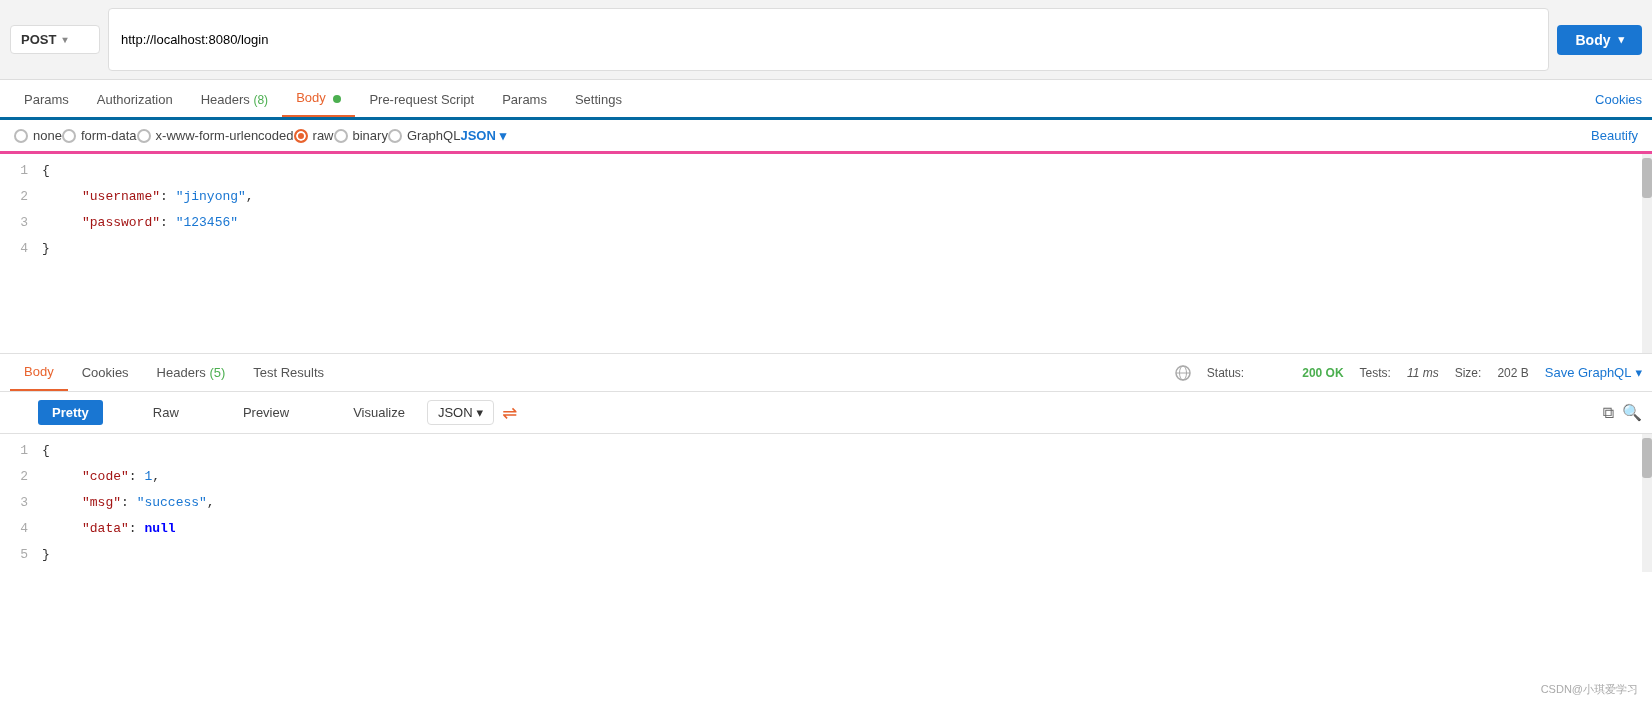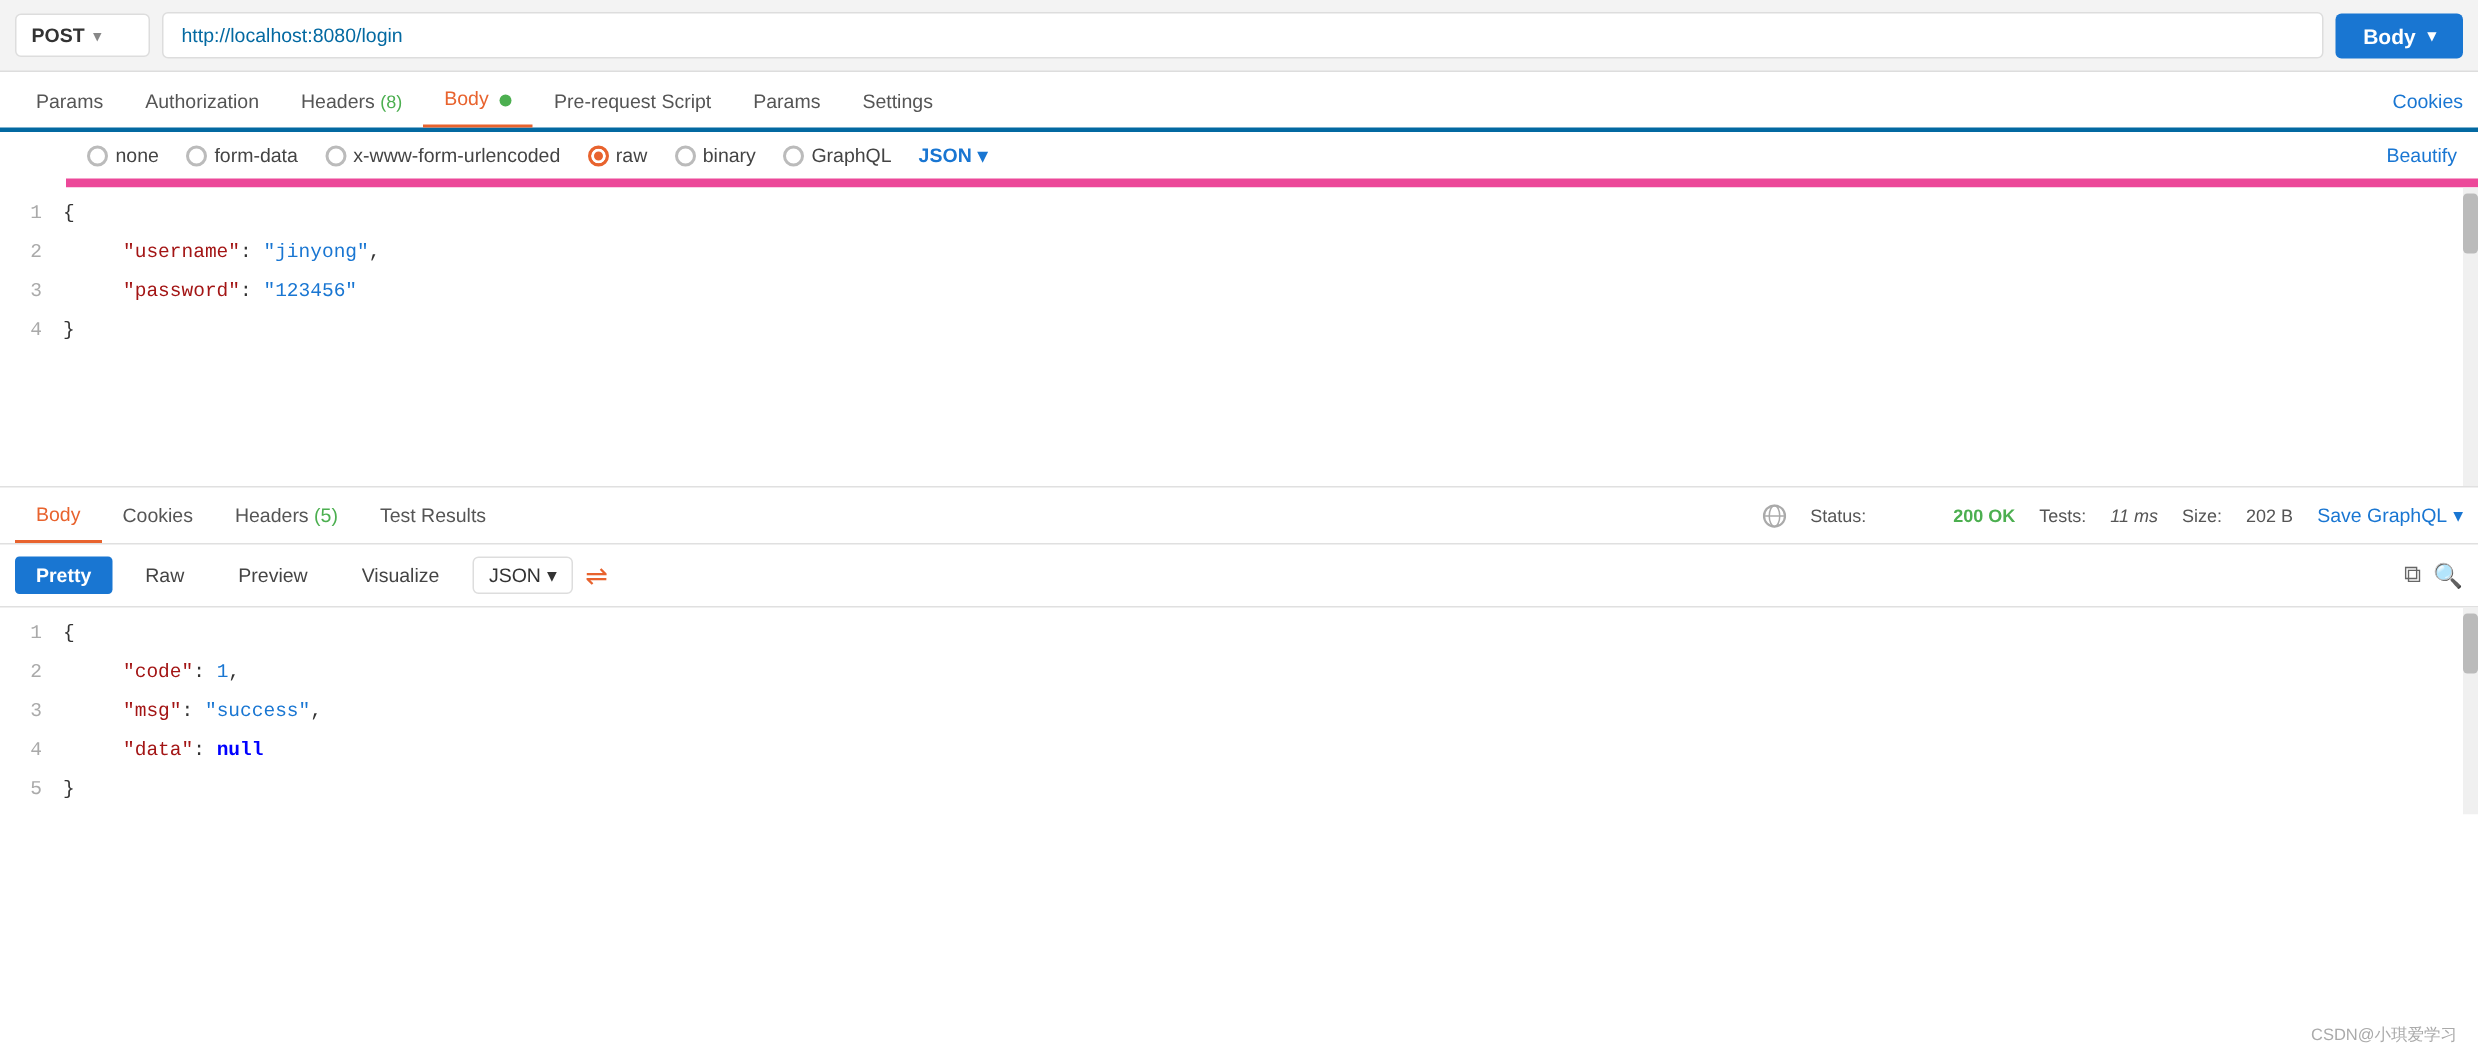--- a/index.html
+++ b/index.html
@@ -34,23 +34,23 @@
       min-width: 90px;
     }
     .method-select .chevron {
       color: #888;
       font-size: 10px;
     }
     .url-bar {
       flex: 1;
       border: 1px solid #ddd;
       border-radius: 4px;
-      padding: 7px 12px;
-      font-size: 13px;
-      color: #0369a1;
+      padding: 23px 12px;
+      font-size: 13px;
+      color: #000000;
       background: #fff;
       outline: none;
     }
     .send-btn {
       display: flex;
       align-items: center;
       background: #1976d2;
       color: #fff;
       border: none;
       border-radius: 4px;
@@ -103,24 +103,22 @@
       cursor: pointer;
       font-size: 13px;
       padding: 10px 0;
     }
 
     
     .body-type-row {
       display: flex;
       align-items: center;
       padding: 8px 14px;
-      gap: 18px;
-      border-bottom: 6px solid #ec4899;
-      background: #fff;
-      margin-left: 44px;
+      border-bottom: 3px solid #ec4899;
+      background: #fff;
     }
     .body-type-row .radio-item {
       display: flex;
       align-items: center;
       gap: 5px;
       cursor: pointer;
       font-size: 13px;
       color: #444;
     }
     .radio-circle {
@@ -262,20 +260,21 @@
       padding: 8px 10px;
       gap: 8px;
       border-bottom: 1px solid #e0e0e0;
     }
     .format-tab {
       padding: 5px 14px;
       border-radius: 3px;
       cursor: pointer;
       font-size: 13px;
       color: #444;
+      margin-left: 28px;
     }
     .format-tab.active {
       background: #1976d2;
       color: #fff;
       font-weight: 600;
     }
     .json-format-dropdown {
       display: flex;
       align-items: center;
       gap: 4px;

